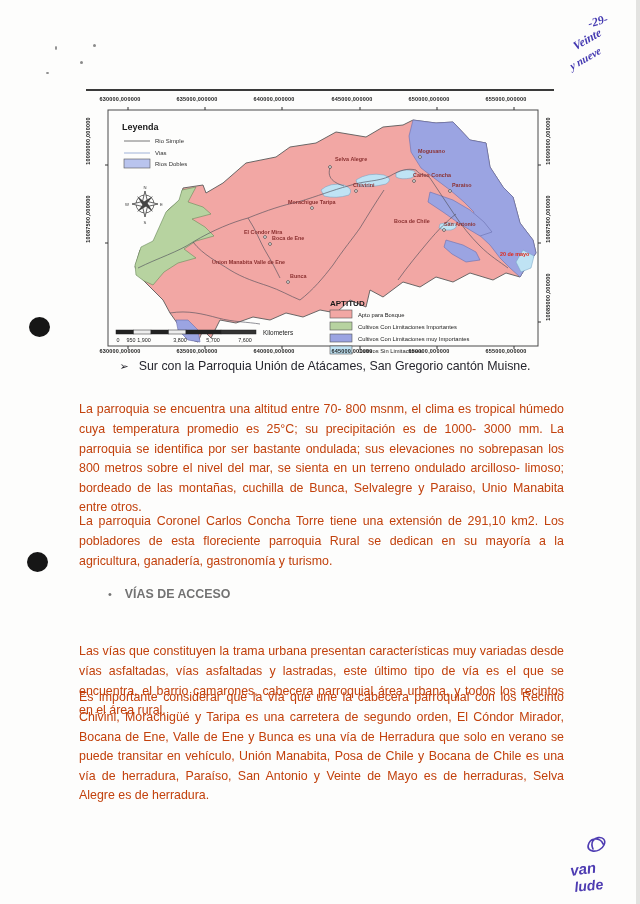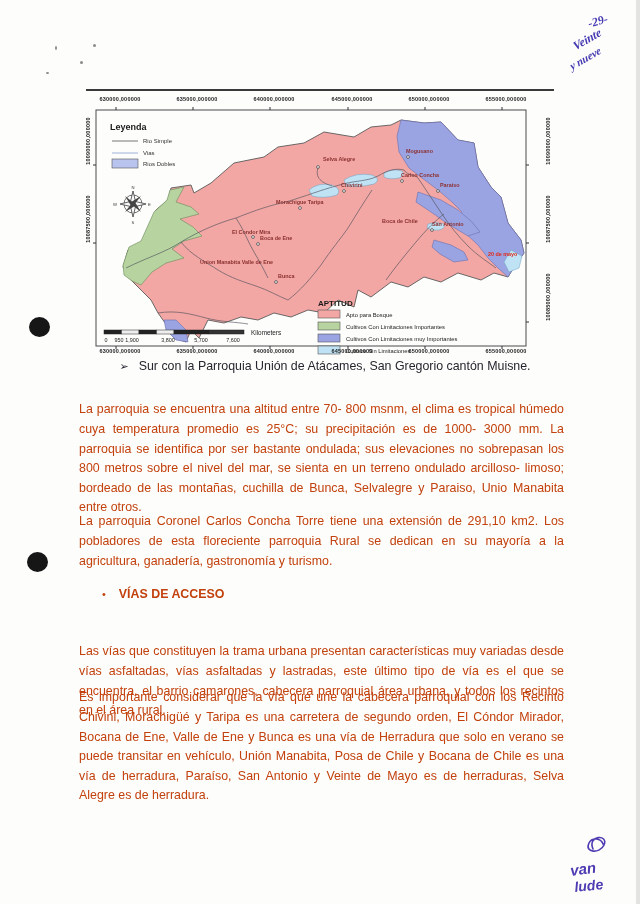--- a/index.html
+++ b/index.html
@@ -8,38 +8,38 @@
   .edge-right{position:absolute;right:0;top:0;width:4px;height:100%;background:#e3e3e1;}
   .speck{position:absolute;background:#8a8a8a;border-radius:50%;}
   .hole{position:absolute;width:21px;height:20px;background:#161616;border-radius:50%;}
 
   
   .map-wrap{position:absolute;left:84px;top:88px;width:482px;height:276px;}
   .map-toprule{position:absolute;left:2px;top:1px;width:468px;height:2px;background:#3a3a3a;}
   .coord{position:absolute;width:60px;text-align:center;font-size:5.5px;font-weight:bold;
          color:#1c1c1c;letter-spacing:.2px;white-space:nowrap;}
   .coord.vert{width:56px;transform:rotate(-90deg);}
-  .map-frame{position:absolute;left:12px;top:22px;width:430px;height:290px;}
+  .map-frame{position:absolute;left:24px;top:22px;width:430px;height:290px;}
   .map-frame svg{overflow:visible;display:block;}
   svg text{font-family:"Liberation Sans", sans-serif;}
   .leg-title{font-size:9px;font-weight:bold;fill:#1a1a1a;}
   .leg-item{font-size:6px;fill:#333;}
   .apt-title{font-size:8px;font-weight:bold;fill:#1a1a1a;}
   .apt-item{font-size:5.8px;fill:#222;}
   .scale-num{font-size:5.4px;fill:#222;}
   .km{font-size:6.4px;fill:#222;}
   .place{font-size:5.4px;font-weight:bold;}
   .compass-letter{font-size:4.2px;fill:#333;}
 
   
   .t{position:absolute;left:79px;width:485px;text-align:justify;
      font-size:12.4px;line-height:19.6px;color:#c2410c;}
   .bullet-line{position:absolute;left:90px;top:359px;width:470px;font-size:12.4px;color:#26262e;text-align:center;}
   .bullet-line .arrow{margin-right:10px;font-size:11px;}
-  .vias{position:absolute;left:102px;top:587px;font-size:12.4px;font-weight:bold;color:#c2410c;}
+  .vias{position:absolute;left:108px;top:587px;font-size:12.4px;font-weight:bold;color:#737373;}
   .vias .dot{font-weight:normal;margin-right:13px;font-size:11px;}
 
   
   .hand{position:absolute;color:#4338b0;font-family:"Liberation Serif", serif;
         font-style:italic;font-weight:bold;white-space:nowrap;}
   .hw-wrap{position:absolute;left:560px;top:8px;width:80px;height:80px;}
   .sig-wrap{position:absolute;left:563px;top:832px;width:77px;height:72px;}
 </style>
 </head>
 <body>

